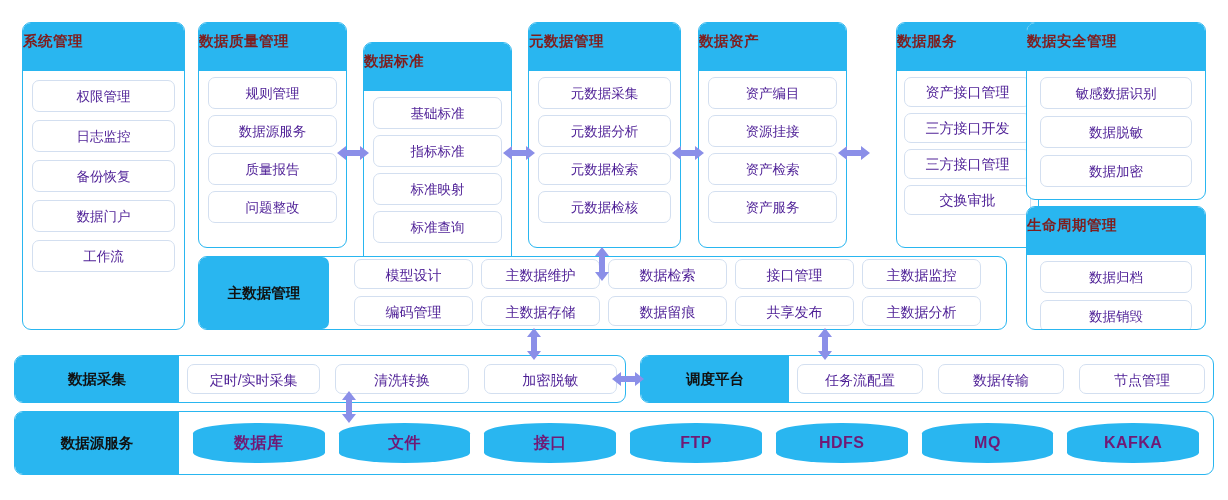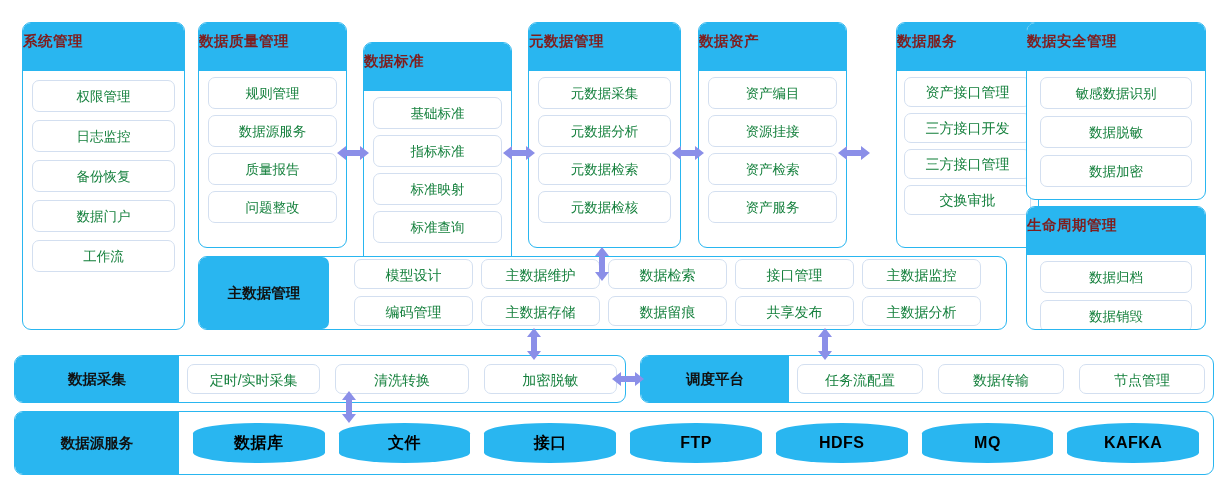--- a/index.html
+++ b/index.html
@@ -33,21 +33,21 @@
   .panel-body{
     padding:6px 9px 8px 9px;
     display:flex;
     flex-direction:column;
     gap:6px;
   }
   .chip{
     border:1px solid #d3dff0;
     border-radius:7px;
     background:#ffffff;
-    color:#15803d;
+    color:#4c1d95;
     font-size:13.5px;
     text-align:center;
     line-height:32px;
     height:32px;
     box-sizing:border-box;
     white-space:nowrap;
   }
   .chip.tight{line-height:30px;height:30px;font-size:14px;}
 
   
@@ -98,21 +98,21 @@
   
   .cyl-row{
     flex:1;display:flex;align-items:center;
     gap:14px;padding:0 14px;box-sizing:border-box;
   }
   .cyl{
     flex:1;
     height:40px;
     background:#29b6f0;
     border-radius:50%/26%;
-    color:#000000;
+    color:#701a75;
     font-weight:bold;
     font-size:16px;
     display:flex;align-items:center;justify-content:center;
     letter-spacing:.5px;
     position:relative;
   }
 
   
   .arrow{position:absolute;}
   .arrow svg{display:block;}

